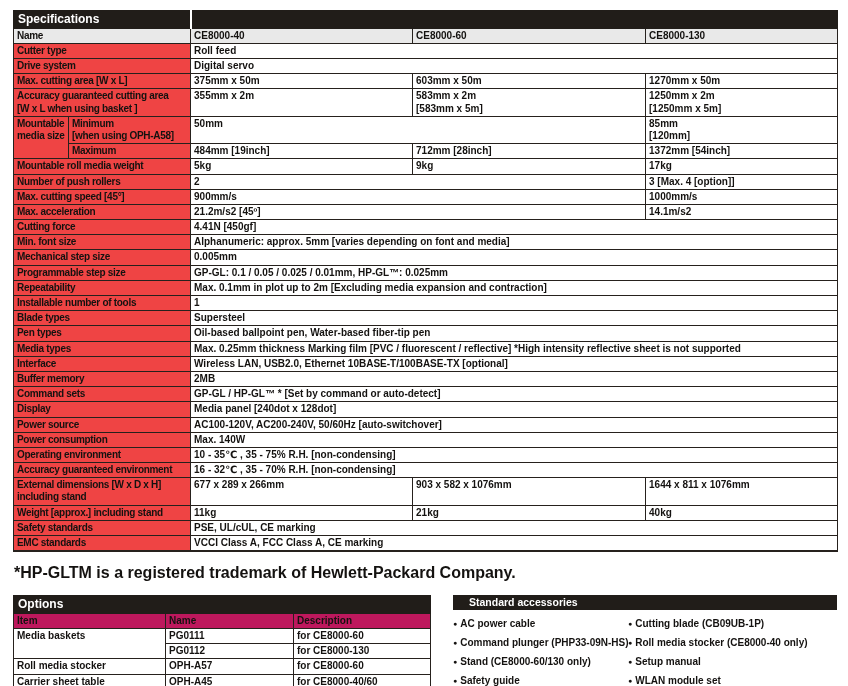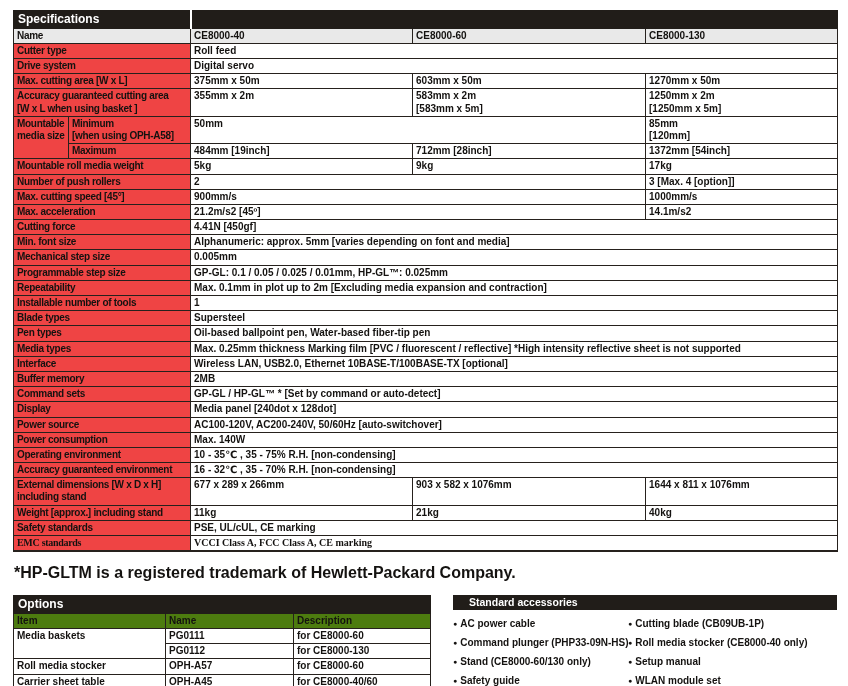--- a/index.html
+++ b/index.html
@@ -10,22 +10,22 @@
   .options{width:417px;}
   td{border:1px solid #26211d;padding:1px 3px;font-weight:bold;font-size:10px;line-height:1.22;
      vertical-align:top;white-space:pre-line;overflow:hidden;}
   .spec td{height:12px;}
   .bar{background:#211d19;color:#fff;border:1px solid #211d19;font-size:12px;padding:1px 4px;
        height:13px;white-space:nowrap;vertical-align:middle;}
   .bar-left{border-right:2px solid #fff;}
   .lbl{background:#ef4444;letter-spacing:-0.3px;}
   .val{background:#fff;}
   tr.shade td{background:#e9e9e9;}
-  .hdr{background:#4d7c0f;}
-  .spec tbody tr:last-child td{border-bottom-width:2px;font-family:Liberation Serif, serif;}
+  .hdr{background:#be185d;}
+  .spec tbody tr:last-child td{border-bottom-width:2px;}
   .options tbody tr:last-child td{border-bottom-width:2px;}
   .footnote{margin:12px 0 0 1px;font-size:16px;font-weight:bold;}
   .bottom{display:flex;align-items:flex-start;margin-top:13px;}
   .accessories{margin-left:22px;width:386px;}
   .acc-bar{background:#211d19;color:#fff;font-weight:bold;font-size:10.5px;padding:1px 16px;
            height:13px;line-height:13px;}
   .acc-cols{display:flex;padding-top:4px;}
   .acc-col-left{width:175px;}
   .acc-item{font-size:10px;font-weight:bold;line-height:19px;white-space:nowrap;}
   .bullet{font-size:7px;vertical-align:1px;margin-right:3px;}

